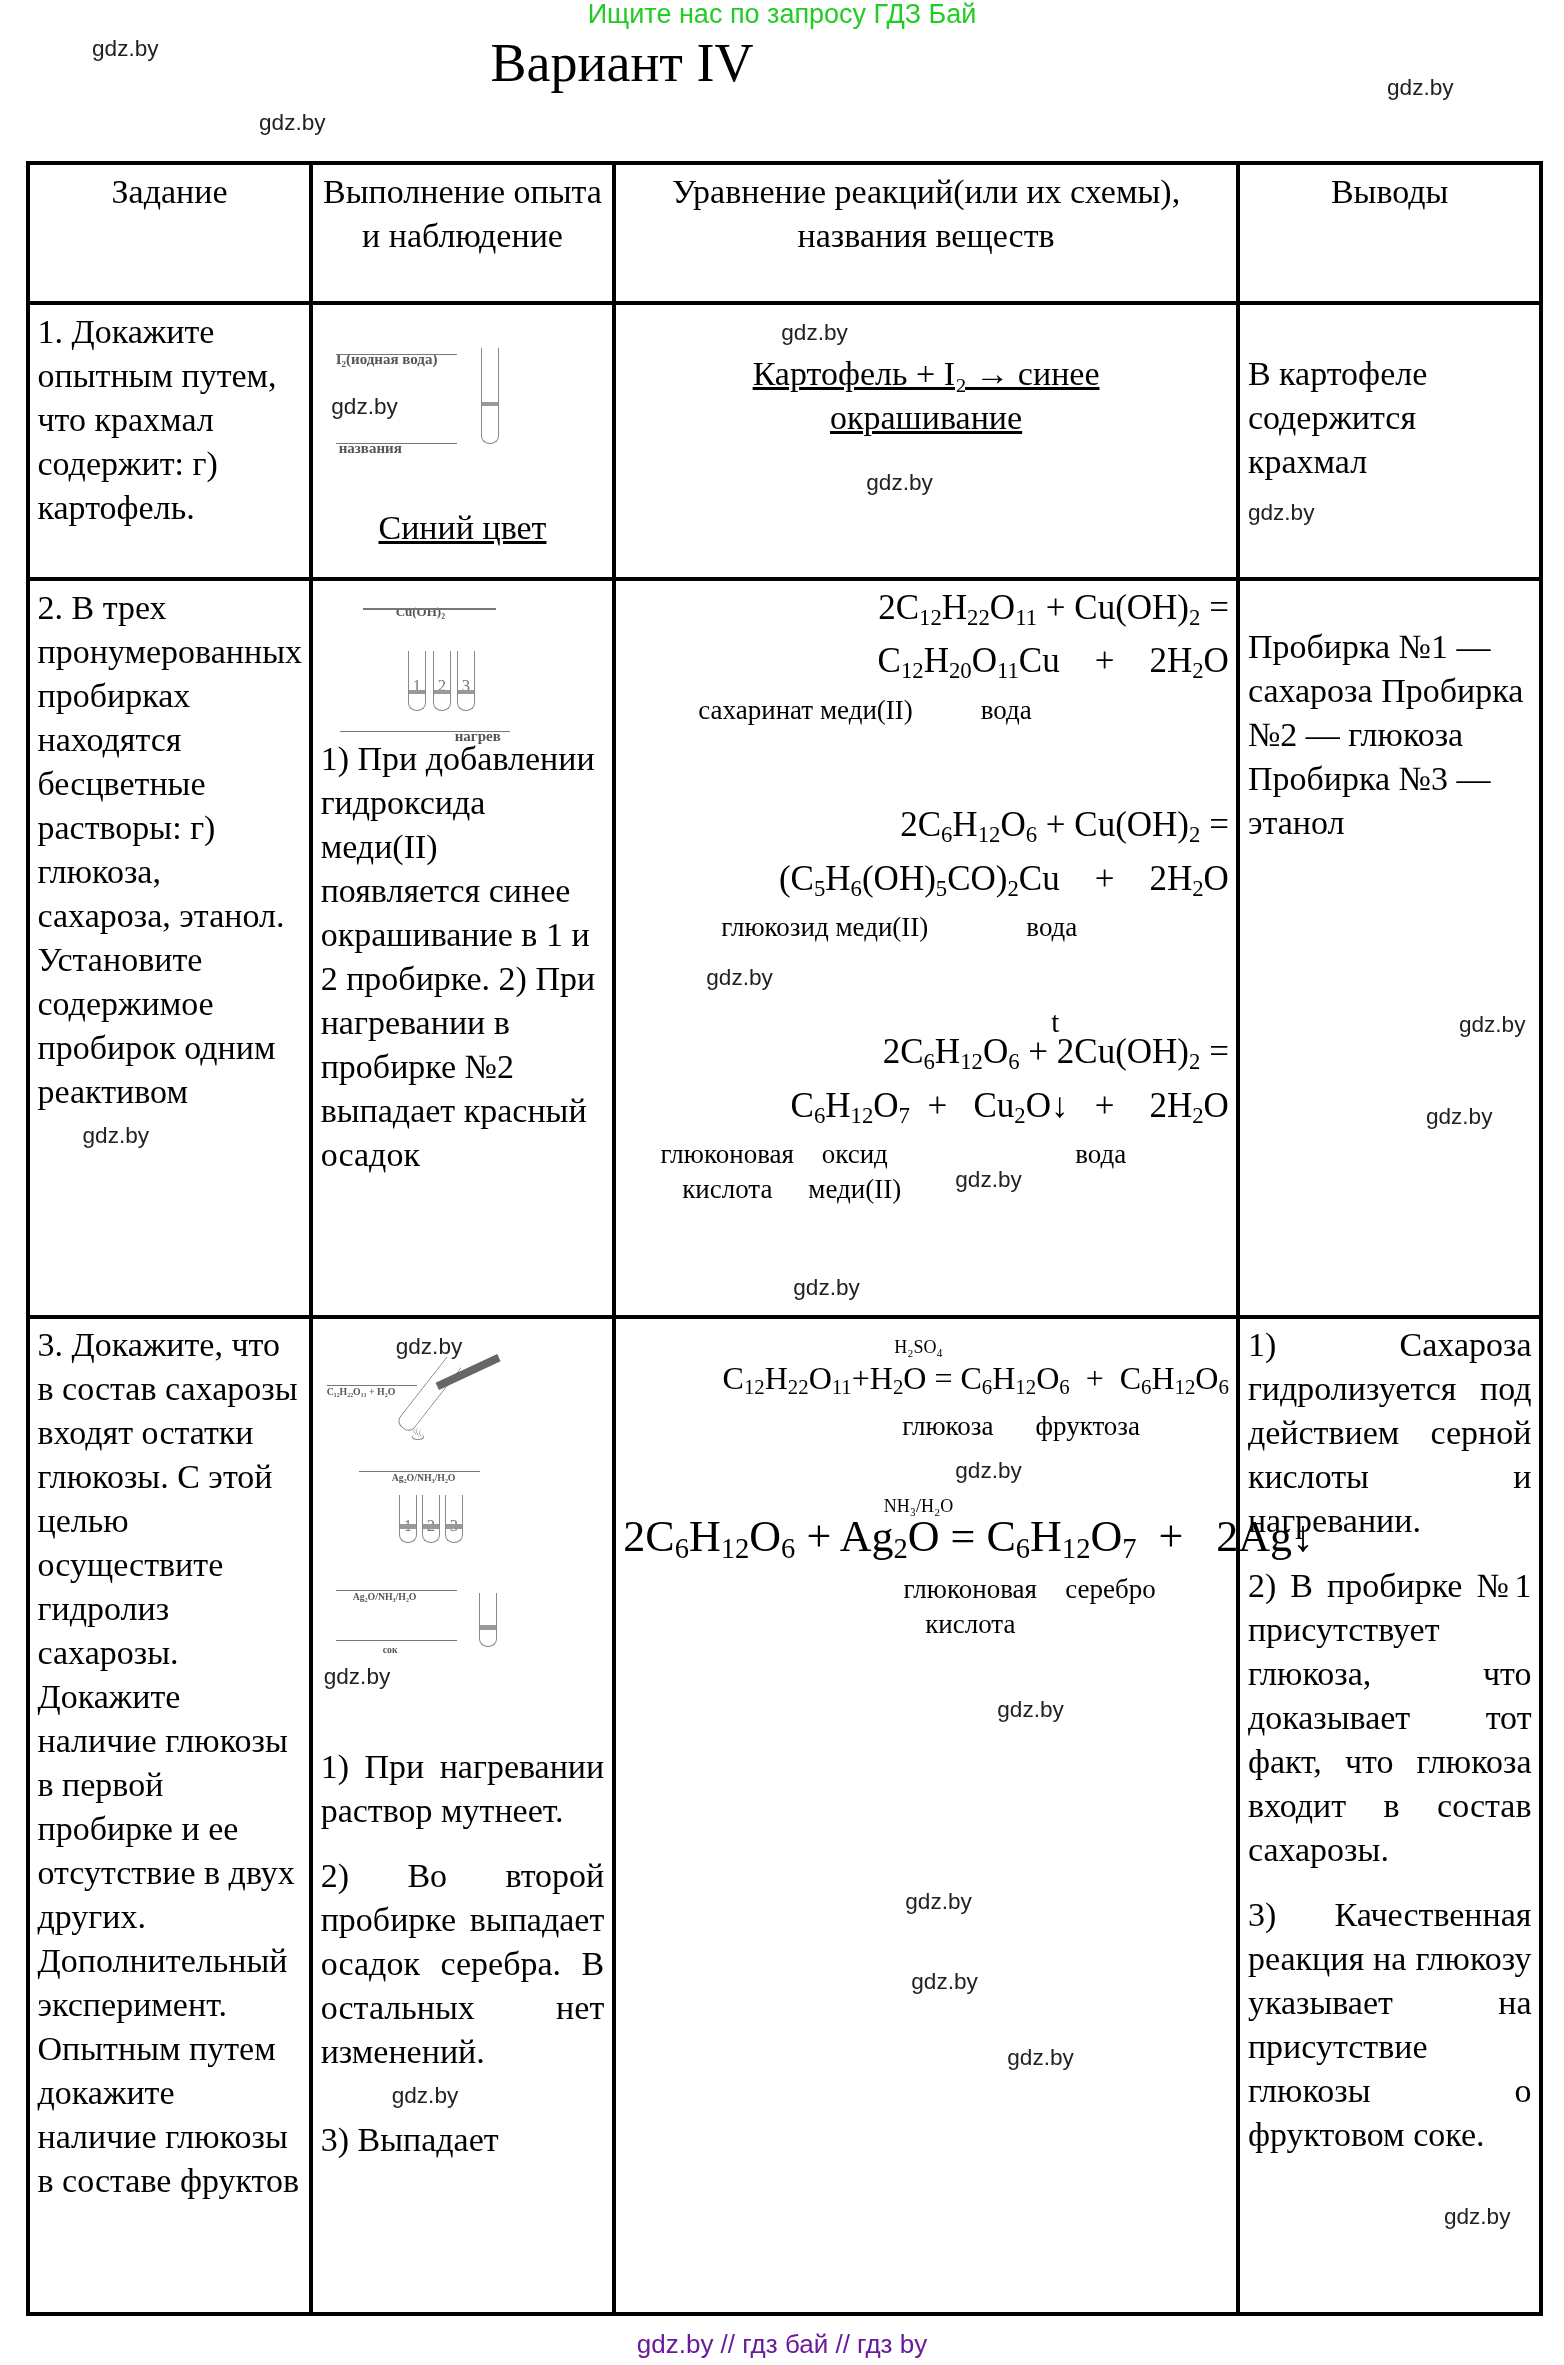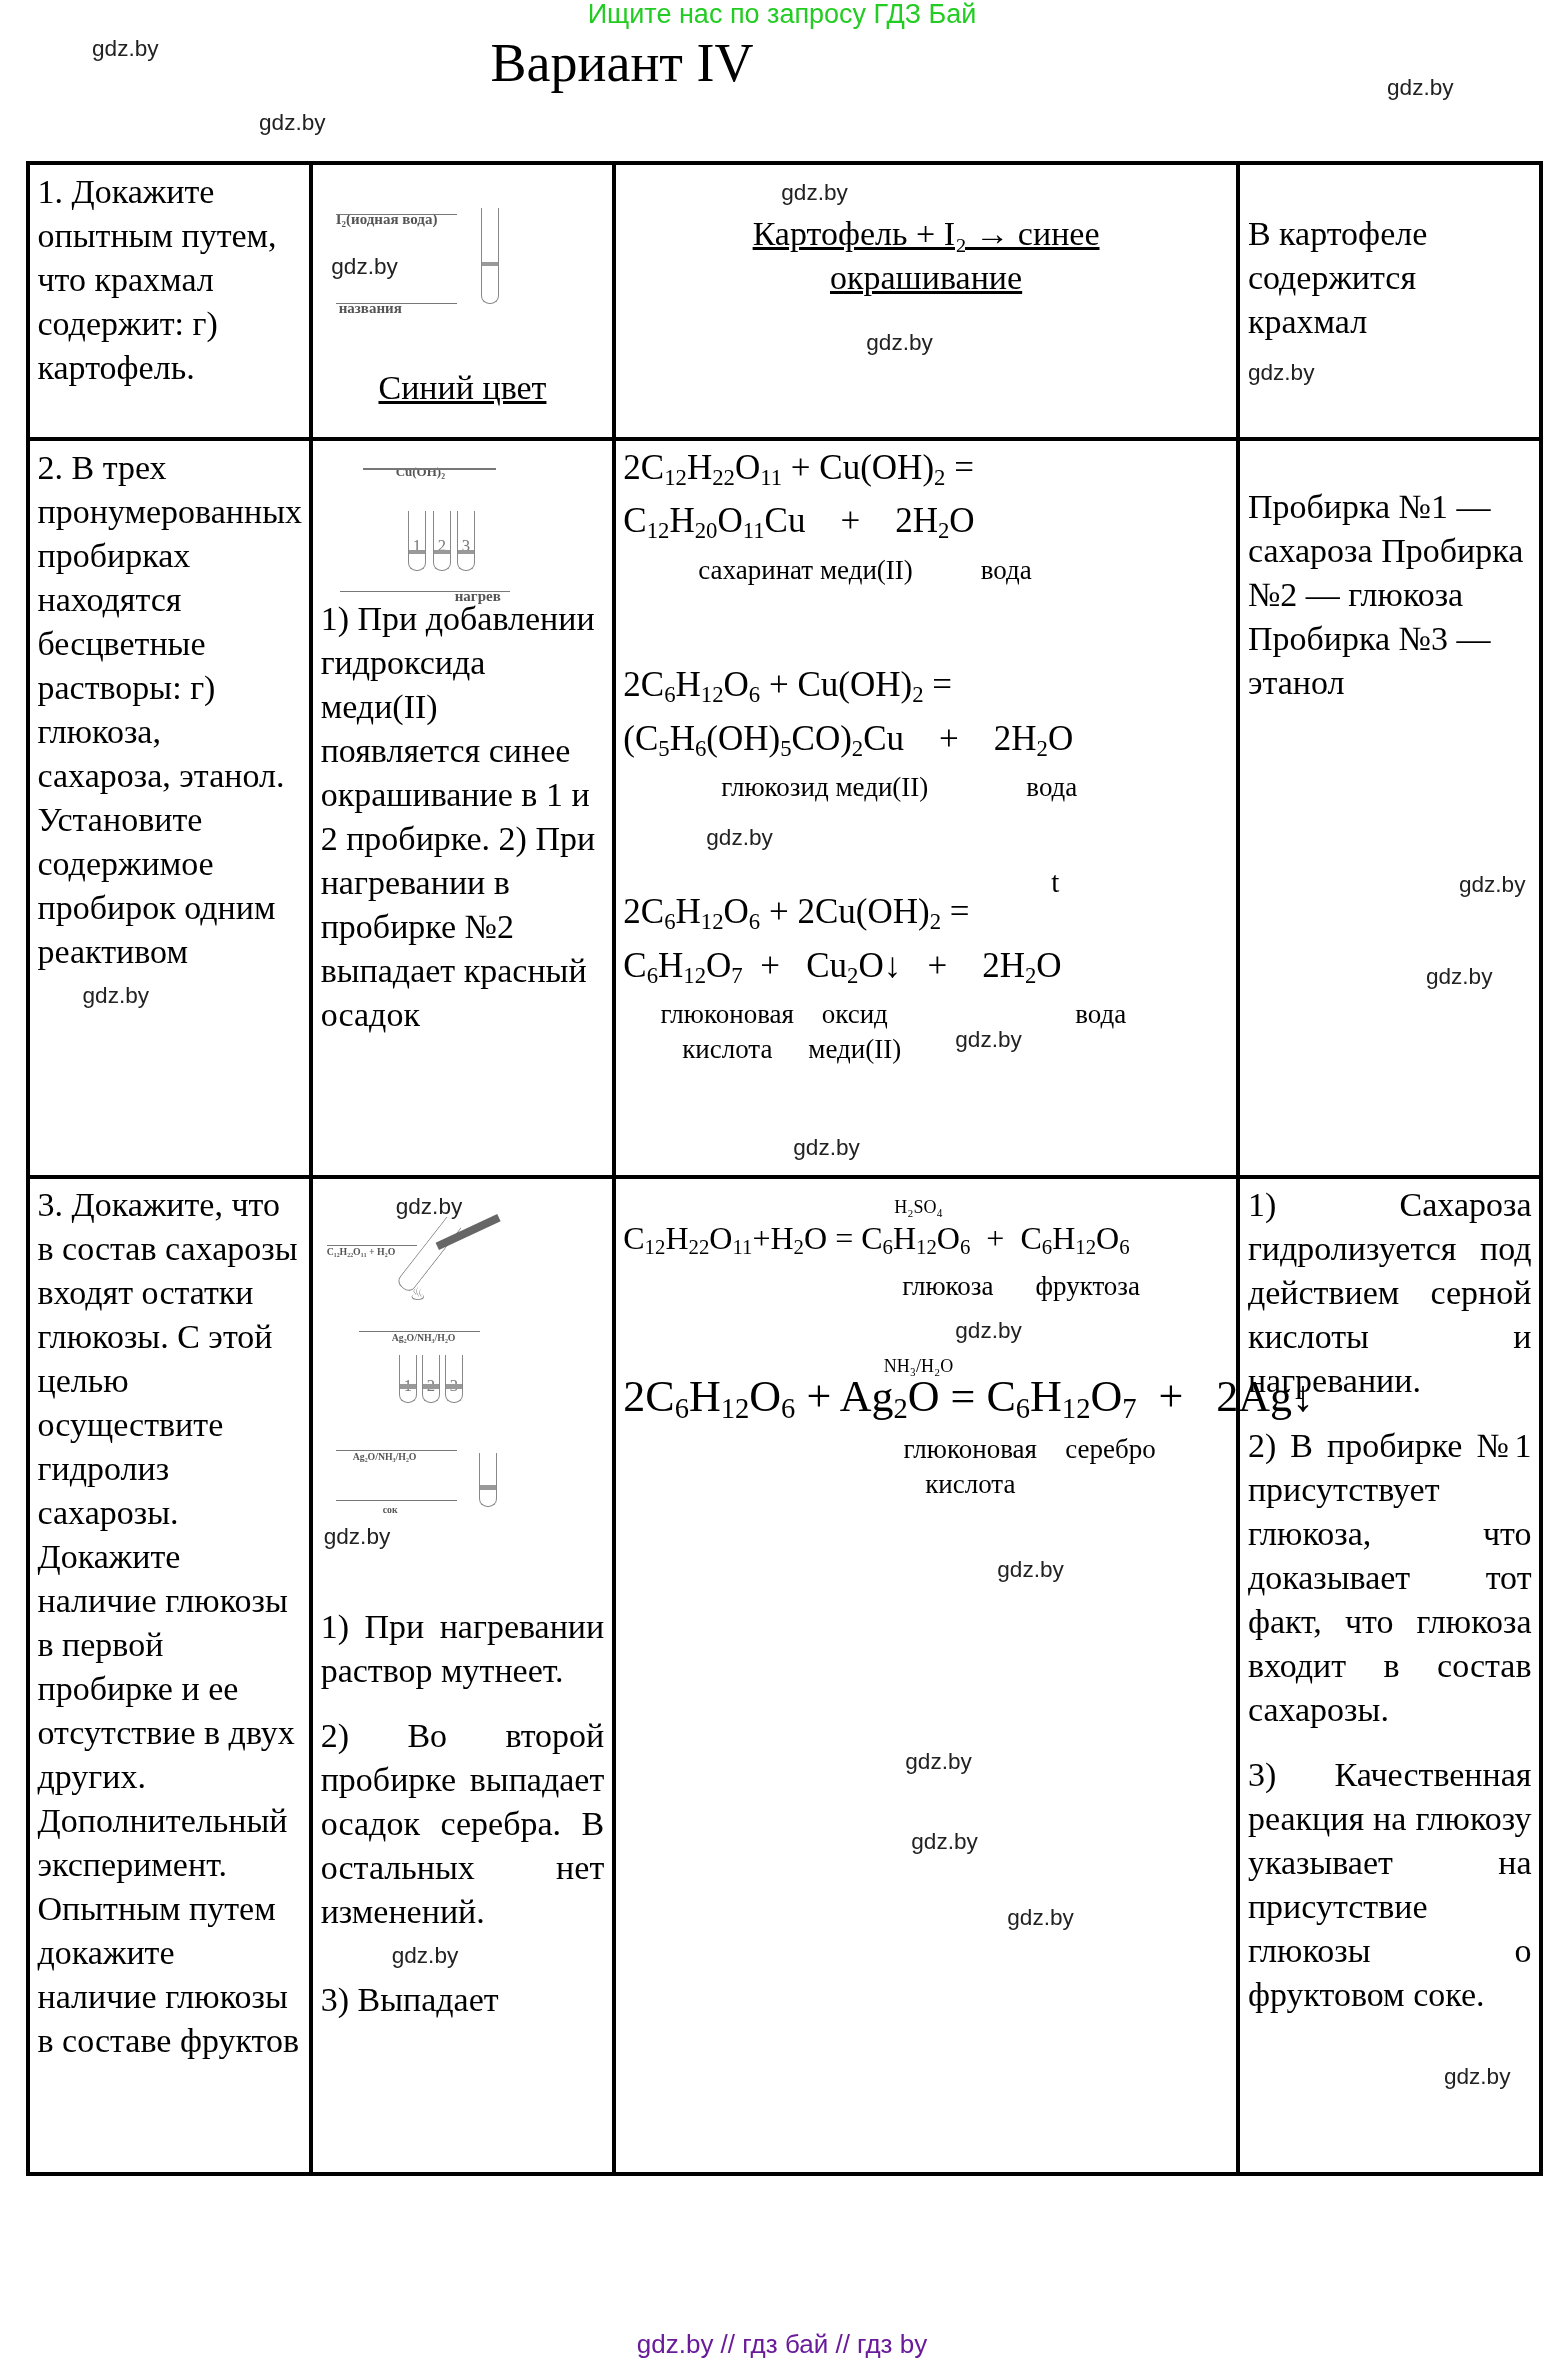--- a/index.html
+++ b/index.html
@@ -9,21 +9,21 @@
   .top-banner { left:0; width:1564px; top:-1.5px; text-align:center; font-family:"Liberation Sans", sans-serif; font-size:27px; color:#22cc22; }
   .title { left:0; width:1244px; top:32px; text-align:center; font-size:54px; }
   .footer { left:0; width:1564px; top:2329px; text-align:center; font-family:"Liberation Sans", sans-serif; font-size:26px; color:#6a1b9a; }
   table.main { position:absolute; left:26px; top:161px; width:1517px; border-collapse:collapse; table-layout:fixed; }
   table.main td, table.main th { border:4.5px solid #000; vertical-align:top; padding:4.5px 7.5px; font-size:34px; line-height:44px; font-weight:normal; }
   th { text-align:center; }
   .c1 { width:277px; } .c2 { width:296px; } .c3 { width:611px; } .c4 { width:296px; }
   .row-h { height:140px; } .row1 { height:276px; } .row2 { height:681px; } .row3 { height:997px; }
   .center { text-align:center;text-decoration:underline; }
   .justify { text-align:justify; }
-  .eqline { text-align:left; white-space:nowrap; font-size:35px; line-height:44px; }
+  .eqline { text-align:right; white-space:nowrap; font-size:35px; line-height:44px; }
   .eqlabel { font-size:27px; line-height:35px; white-space:nowrap; }
   .cond { font-size:18px; line-height:18px; text-align:center; }
   sub { font-size:0.65em; vertical-align:-0.25em; }
   .cell { position:relative; height:100%; }
   .diagram { position:relative; }
   .dg-label { position:absolute; font-family:"Liberation Serif", serif; font-weight:bold; font-size:15px; color:#555; white-space:nowrap; }
   .dg-line { position:absolute; height:1.5px; background:#777; }
   .tube { position:absolute; width:16.6px; border:1.5px solid #888; border-top:none; border-radius:0 0 8.3px 8.3px; }
   .tube-fill { position:absolute; left:0; right:0; height:4.5px; background:#999; }
   .tube-num { position:absolute; width:100%; text-align:center; font-size:16.6px; color:#777; }
@@ -39,20 +39,26 @@
 <div class="wm" style="left:1387px;top:75px;">gdz.by</div>
 
 <table class="main">
   <colgroup>
       <col class="c1">
       <col class="c2">
       <col class="c3">
       <col class="c4">
     </colgroup>
   <tbody>
+      <tr class="row-h">
+    <th>Задание</th>
+    <th>Выполнение опыта и наблюдение</th>
+    <th>Уравнение реакций(или их схемы), названия веществ</th>
+    <th>Выводы</th>
+  </tr>
 
   <tr class="row1">
     <td>
           <div>1. Докажите опытным путем, что крахмал содержит: г) картофель.</div>
         </td>
     <td>
       <div class="diagram" style="height:196px;">
         <div class="dg-label" style="left:15px;top:27px;">I₂(иодная вода)</div>
         <div class="dg-line" style="left:15px;top:44px;width:121px;"></div>
         <div class="dg-label" style="left:18px;top:116px;">названия</div>

